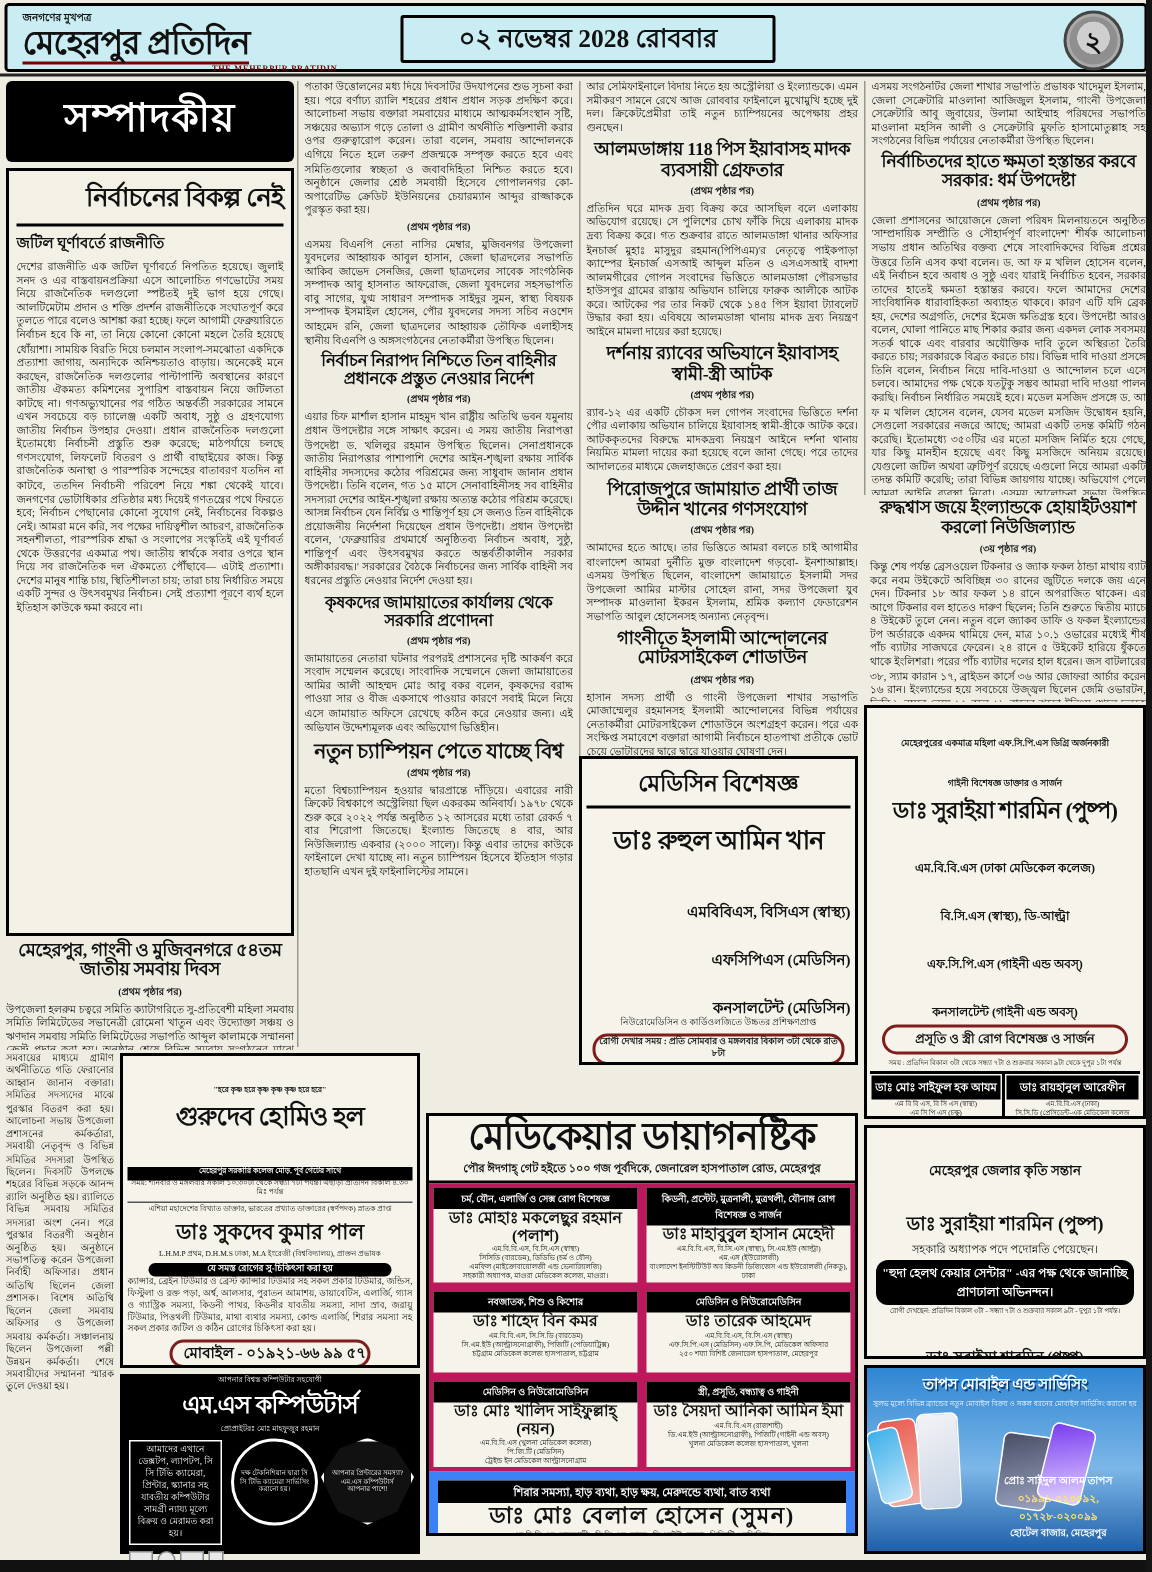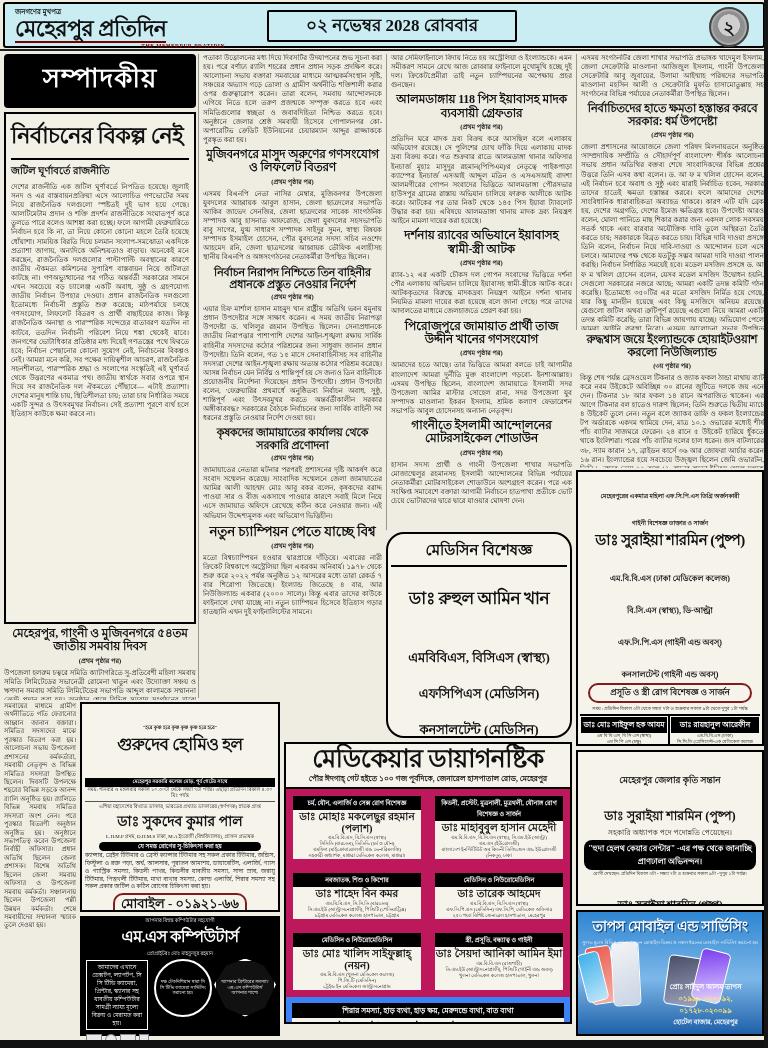--- a/index.html
+++ b/index.html
@@ -26,63 +26,63 @@
   .body-txt { font-size:7px; line-height:1.3; text-align:justify; white-space:pre-line; }
   .hl { font-weight:bold; text-align:center; line-height:1.12; padding:3px 0 1px; letter-spacing:-0.2px;}
   .hl-lg { font-size:13.5px; }
   .hl-md { font-size:12px; }
   .marker { font-size:6.5px; text-align:center; font-weight:bold; padding:1px 0 2px;}
   .rule { border-top:1px solid #555; margin:2px 0; }
   .vsep { border-left:1px solid #9a968a; }
   
   .ed-banner { background:#000; color:#fff; font-size:26px; font-weight:bold; text-align:center; padding:4px 0 6px; border-radius:4px; margin-bottom:4px; letter-spacing:1px;}
   .ed-box { border:2px solid #000; padding:4px 5px; background:#f3f0e6; height:512px; overflow:hidden;}
-  .ed-head { font-size:22px; font-weight:bold; text-align:left; border-bottom:2px solid #000; padding-bottom:3px; letter-spacing:-0.5px;}
+  .ed-head { font-size:17px; font-weight:bold; text-align:right; border-bottom:2px solid #000; padding-bottom:3px; letter-spacing:-0.5px;}
   .ed-sub { font-size:10px; font-weight:bold; padding:3px 0;}
   
   .ad { background:#f6f3ea; border:2px solid #000; overflow:hidden; }
   .rev { background:#000; color:#fff; }
   .pill { border:2px solid #7f1d1d; border-radius:10px; font-weight:bold; text-align:center; }
   .ctr { text-align:center; }
   .b { font-weight:bold;margin-top:19px; }
   
   .gd-title { font-size:17px; font-weight:bold; text-align:center; letter-spacing:-0.5px;}
   .gd-name { font-size:14px; font-weight:bold; text-align:center; }
   .small5 { font-size:5px; line-height:1.25;}
   .small6 { font-size:6px; line-height:1.3;}
-  .small7 { font-size:13px; line-height:1.3;}
+  .small7 { font-size:10px; line-height:1.3;text-align:right;}
   
   .med-head { font-size:15px; font-weight:bold; text-align:center; border-bottom:2px solid #000; padding:2px 0;}
-  .med-name { font-size:17px; font-weight:bold; text-align:center; padding:18px 0; letter-spacing:-0.5px;}
+  .med-name { font-size:17px; font-weight:bold; text-align:center; padding:8px 0; letter-spacing:-0.5px;}
   
   .mc-title { font-size:25px; font-weight:bold; text-align:center; letter-spacing:-0.5px; line-height:1.05; padding-top:2px;}
   .mc-sub { font-size:7.5px; font-weight:bold; text-align:center; border-bottom:2px solid #000; padding:1px 0 2px;}
   .mc-grid { display:grid; grid-template-columns:1fr 1fr; }
-  .mc-cell { border:7px solid #be185d; min-height:60px; }
+  .mc-cell { border:3px solid #be185d; min-height:60px; }
   .mc-spec { background:#000; color:#fff; font-size:6.3px; font-weight:bold; text-align:center; padding:1.5px 1px;}
   .mc-name { font-size:10.5px; font-weight:bold; text-align:center; line-height:1.1; padding:1px 0;}
   .mc-line { font-size:4.8px; text-align:center; line-height:1.25;}
   
   .su-name { font-size:15px; font-weight:bold; text-align:center; letter-spacing:-0.5px;}
   .subdoc { width:50%; padding:1px; }
   .subdoc-h { background:#000; color:#fff; font-size:7.5px; font-weight:bold; text-align:center; padding:2px 0; }
   .huda-row { display:flex; align-items:center; border-top:2px solid #000; padding:1px 2px;}
   .huda-logo { width:16px; height:16px; background:#000; color:#fff; font-size:8px; text-align:center; line-height:16px; margin-right:4px; flex:0 0 auto;}
   .huda-big { font-size:20px; font-weight:bold; letter-spacing:2px; -webkit-text-stroke:0.6px #000; color:#fff; text-shadow:0 0 1px #000,1px 1px 0 #000; margin-right:5px;}
   
   .msc { background:#000; color:#fff; border:2px solid #000;}
   .msc-title { font-size:16px; font-weight:bold; text-align:center; letter-spacing:-0.5px;}
   .msc-box { border:1px solid #fff; margin:2px 4px; padding:2px; font-size:6px; text-align:center; line-height:1.35;}
   .msc-circle { width:58px; height:58px; border-radius:50%; background:#000; border:2px solid #fff; color:#fff; font-size:4.6px; text-align:center; display:flex; align-items:center; padding:4px; line-height:1.3;}
   .msc-star { width:62px; height:58px; background:#111; border:2px solid #fff; color:#fff; font-size:4.6px; text-align:center; display:flex; align-items:center; padding:4px; clip-path:polygon(50% 0,80% 12%,100% 45%,82% 85%,50% 100%,18% 85%,0 45%,20% 12%); line-height:1.3;}
   .prodpanel { display:flex; gap:3px; justify-content:center; padding:2px 0;}
   .prod { background:#e8e8e8; border:1px solid #888; }
   
   .tapos { border:2px solid #000; background:linear-gradient(180deg,#2f86d2 0%, #7db7e8 55%, #1e5fa8 100%); color:#fff; position:relative; overflow:hidden;}
-  .tp-title { font-size:14px; font-weight:bold; text-align:center; text-shadow:1px 1px 0 #0b3a73; letter-spacing:-0.3px; padding-top:3px;}
+  .tp-title { font-size:10px; font-weight:bold; text-align:center; text-shadow:1px 1px 0 #0b3a73; letter-spacing:-0.3px; padding-top:3px;}
   .tp-sub { font-size:4.8px; text-align:center; opacity:.95;}
   .phone { position:absolute; border-radius:5px; border:1px solid #fff; }
   .tp-right { position:absolute; right:4px; bottom:6px; width:105px; text-align:center; font-weight:bold;}
   .botbar { left:0; top:1040px; width:768px; height:8px; background:#111; }
   .pgborder { left:764px; top:0; width:4px; height:1048px; background:#151515;}
 </style>
 </head>
 <body>
 
 <div class="abs masthead">
@@ -109,21 +109,20 @@
 গাংনীতে ৫৪তম জাতীয় সমবায় দিবস পালিত
 গাংনী অফিস জানায়, সারা দেশের মতো মেহেরপুরের গাংনীতেও কর্মসূচি আয়োজনের মধ্য দিয়ে পালিত হয়েছে ৫৪তম জাতীয় সমবায় দিবস ২০২৫। গতকাল শনিবার সকালে উপজেলা পরিষদ প্রাঙ্গণ থেকে একটি র‍্যালি বের হয়ে প্রধান সড়ক প্রদক্ষিণ শেষে উপজেলা চত্বরে এসে শেষ হয়।</div>
 </div>
 
 <div class="abs col" style="left:4px; top:702px; width:72px; height:334px;">
   <div class="body-txt" style="font-size:6.5px;">সমবায়ের মাধ্যমে গ্রামীণ অর্থনীতিতে গতি ফেরানোর আহ্বান জানান বক্তারা। সমিতির সদস্যদের মাঝে পুরস্কার বিতরণ করা হয়। আলোচনা সভায় উপজেলা প্রশাসনের কর্মকর্তারা, সমবায়ী নেতৃবৃন্দ ও বিভিন্ন সমিতির সদস্যরা উপস্থিত ছিলেন। দিবসটি উপলক্ষে শহরের বিভিন্ন সড়কে আনন্দ র‍্যালি অনুষ্ঠিত হয়। র‍্যালিতে বিভিন্ন সমবায় সমিতির সদস্যরা অংশ নেন। পরে পুরস্কার বিতরণী অনুষ্ঠান অনুষ্ঠিত হয়। অনুষ্ঠানে সভাপতিত্ব করেন উপজেলা নির্বাহী অফিসার। প্রধান অতিথি ছিলেন জেলা প্রশাসক। বিশেষ অতিথি ছিলেন জেলা সমবায় অফিসার ও উপজেলা সমবায় কর্মকর্তা। সঞ্চালনায় ছিলেন উপজেলা পল্লী উন্নয়ন কর্মকর্তা। শেষে সমবায়ীদের সম্মাননা স্মারক তুলে দেওয়া হয়।</div>
 </div>
 
 <div class="abs col vsep" style="left:198px; top:54px; width:184px; height:644px; padding-left:4px;">
   <div class="body-txt">পতাকা উত্তোলনের মধ্য দিয়ে দিবসটির উদযাপনের শুভ সূচনা করা হয়। পরে বর্ণাঢ্য র‍্যালি শহরের প্রধান প্রধান সড়ক প্রদক্ষিণ করে। আলোচনা সভায় বক্তারা সমবায়ের মাধ্যমে আত্মকর্মসংস্থান সৃষ্টি, সঞ্চয়ের অভ্যাস গড়ে তোলা ও গ্রামীণ অর্থনীতি শক্তিশালী করার ওপর গুরুত্বারোপ করেন। তারা বলেন, সমবায় আন্দোলনকে এগিয়ে নিতে হলে তরুণ প্রজন্মকে সম্পৃক্ত করতে হবে এবং সমিতিগুলোর স্বচ্ছতা ও জবাবদিহিতা নিশ্চিত করতে হবে। অনুষ্ঠানে জেলার শ্রেষ্ঠ সমবায়ী হিসেবে গোপালনগর কো-অপারেটিভ ক্রেডিট ইউনিয়নের চেয়ারম্যান আব্দুর রাজ্জাককে পুরস্কৃত করা হয়।</div>
-  <div class="hl hl-md">মুজিবনগরে মাসুদ অরুণের গণসংযোগ ও লিফলেট বিতরণ</div>
   <div class="marker">(প্রথম পৃষ্ঠার পর)</div>
   <div class="body-txt">এসময় বিএনপি নেতা নাসির মেম্বার, মুজিবনগর উপজেলা যুবদলের আহ্বায়ক আবুল হাসান, জেলা ছাত্রদলের সভাপতি আকিব জাভেদ সেনজির, জেলা ছাত্রদলের সাবেক সাংগঠনিক সম্পাদক আবু হাসনাত আফরোজ, জেলা যুবদলের সহসভাপতি বাবু সাগের, যুগ্ম সাধারণ সম্পাদক সাইদুর সুমন, স্বাস্থ্য বিষয়ক সম্পাদক ইসমাইল হোসেন, পৌর যুবদলের সদস্য সচিব নওশেদ আহমেদ রনি, জেলা ছাত্রদলের আহ্বায়ক তৌফিক এলাহীসহ স্থানীয় বিএনপি ও অঙ্গসংগঠনের নেতাকর্মীরা উপস্থিত ছিলেন।</div>
   <div class="hl" style="font-size:11px;">নির্বাচন নিরাপদ নিশ্চিতে তিন বাহিনীর প্রধানকে প্রস্তুত নেওয়ার নির্দেশ</div>
   <div class="marker">(প্রথম পৃষ্ঠার পর)</div>
   <div class="body-txt">এয়ার চিফ মার্শাল হাসান মাহমুদ খান রাষ্ট্রীয় অতিথি ভবন যমুনায় প্রধান উপদেষ্টার সঙ্গে সাক্ষাৎ করেন। এ সময় জাতীয় নিরাপত্তা উপদেষ্টা ড. খলিলুর রহমান উপস্থিত ছিলেন। সেনাপ্রধানকে জাতীয় নিরাপত্তার পাশাপাশি দেশের আইন-শৃঙ্খলা রক্ষায় সার্বিক বাহিনীর সদস্যদের কঠোর পরিশ্রমের জন্য সাধুবাদ জানান প্রধান উপদেষ্টা। তিনি বলেন, গত ১৫ মাসে সেনাবাহিনীসহ সব বাহিনীর সদস্যরা দেশের আইন-শৃঙ্খলা রক্ষায় অত্যন্ত কঠোর পরিশ্রম করেছে। আসন্ন নির্বাচন যেন নির্বিঘ্ন ও শান্তিপূর্ণ হয় সে জন্যও তিন বাহিনীকে প্রয়োজনীয় নির্দেশনা দিয়েছেন প্রধান উপদেষ্টা। প্রধান উপদেষ্টা বলেন, 'ফেব্রুয়ারির প্রথমার্ধে অনুষ্ঠিতব্য নির্বাচন অবাধ, সুষ্ঠু, শান্তিপূর্ণ এবং উৎসবমুখর করতে অন্তর্বর্তীকালীন সরকার অঙ্গীকারবদ্ধ।' সরকারের বৈঠকে নির্বাচনের জন্য সার্বিক বাহিনী সব ধরনের প্রস্তুতি নেওয়ার নির্দেশ দেওয়া হয়।</div>
   <div class="hl" style="font-size:11px;">কৃষকদের জামায়াতের কার্যালয় থেকে সরকারি প্রণোদনা</div>
   <div class="marker">(প্রথম পৃষ্ঠার পর)</div>
   <div class="body-txt">জামায়াতের নেতারা ঘটনার পরপরই প্রশাসনের দৃষ্টি আকর্ষণ করে সংবাদ সম্মেলন করেছে। সাংবাদিক সম্মেলনে জেলা জামায়াতের আমির আলী আহম্মদ মোঃ আবু বকর বলেন, কৃষকদের বরাদ্দ পাওয়া সার ও বীজ একসাথে পাওয়ার কারণে সবাই মিলে নিয়ে এসে জামায়াত অফিসে রেখেছে কঠিন করে নেওয়ার জন্য। এই অভিযান উদ্দেশ্যমূলক এবং অভিযোগ ভিত্তিহীন।</div>
   <div class="hl hl-lg">নতুন চ্যাম্পিয়ন পেতে যাচ্ছে বিশ্ব</div>
   <div class="marker">(প্রথম পৃষ্ঠার পর)</div>
@@ -187,21 +186,21 @@
       </div>
     </div>
     <div style="display:flex; gap:2px; padding:1px 2px;">
       <div class="msc-circle">দক্ষ টেকনিশিয়ান দ্বারা সি সি টিভি ক্যামেরা সার্ভিসিং করানো হয়।</div>
       <div class="msc-star">আপনার প্রিন্টারের সমস্যা? এম.এস কম্পিউটার্স আপনার পাশে!</div>
     </div>
   </div>
 
 </div>
 
-<div class="abs ad" style="left:386px; top:532px; width:186px; height:206px; padding:2px 3px;border-radius:18px;">
+<div class="abs ad" style="left:386px; top:504px; width:186px; height:206px; padding:2px 3px;">
   <div class="med-head">মেডিসিন বিশেষজ্ঞ</div>
   <div class="med-name">ডাঃ রুহুল আমিন খান</div>
   <div class="small7 ctr b">এমবিবিএস, বিসিএস (স্বাস্থ্য)</div>
   <div class="small7 ctr b">এফসিপিএস (মেডিসিন)</div>
   <div class="small7 ctr b">কনসালটেন্ট (মেডিসিন)</div>
   <div class="small6 ctr">নিউরোমেডিসিন ও কার্ডিওলজিতে উচ্চতর প্রশিক্ষণপ্রাপ্ত</div>
   <div class="pill small6" style="margin:2px 4px; padding:1px 2px;">রোগী দেখার সময় : প্রতি সোমবার ও মঙ্গলবার বিকাল ৩টা থেকে রাত ৮টা</div>
   <div class="ctr b" style="font-size:12px; border-top:2px solid #000; padding-top:1px;">সনোল্যাব ও সনো নার্সিং হোম</div>
   <div class="small7 ctr b">হাসপাতাল রোড, মেহেরপুর</div>
   <div class="small7 ctr b">যোগাযোগ : ০১৭৩০-৮৮৪০৯৮, ০১৭৩০-৮৮৪০৯৯</div>

